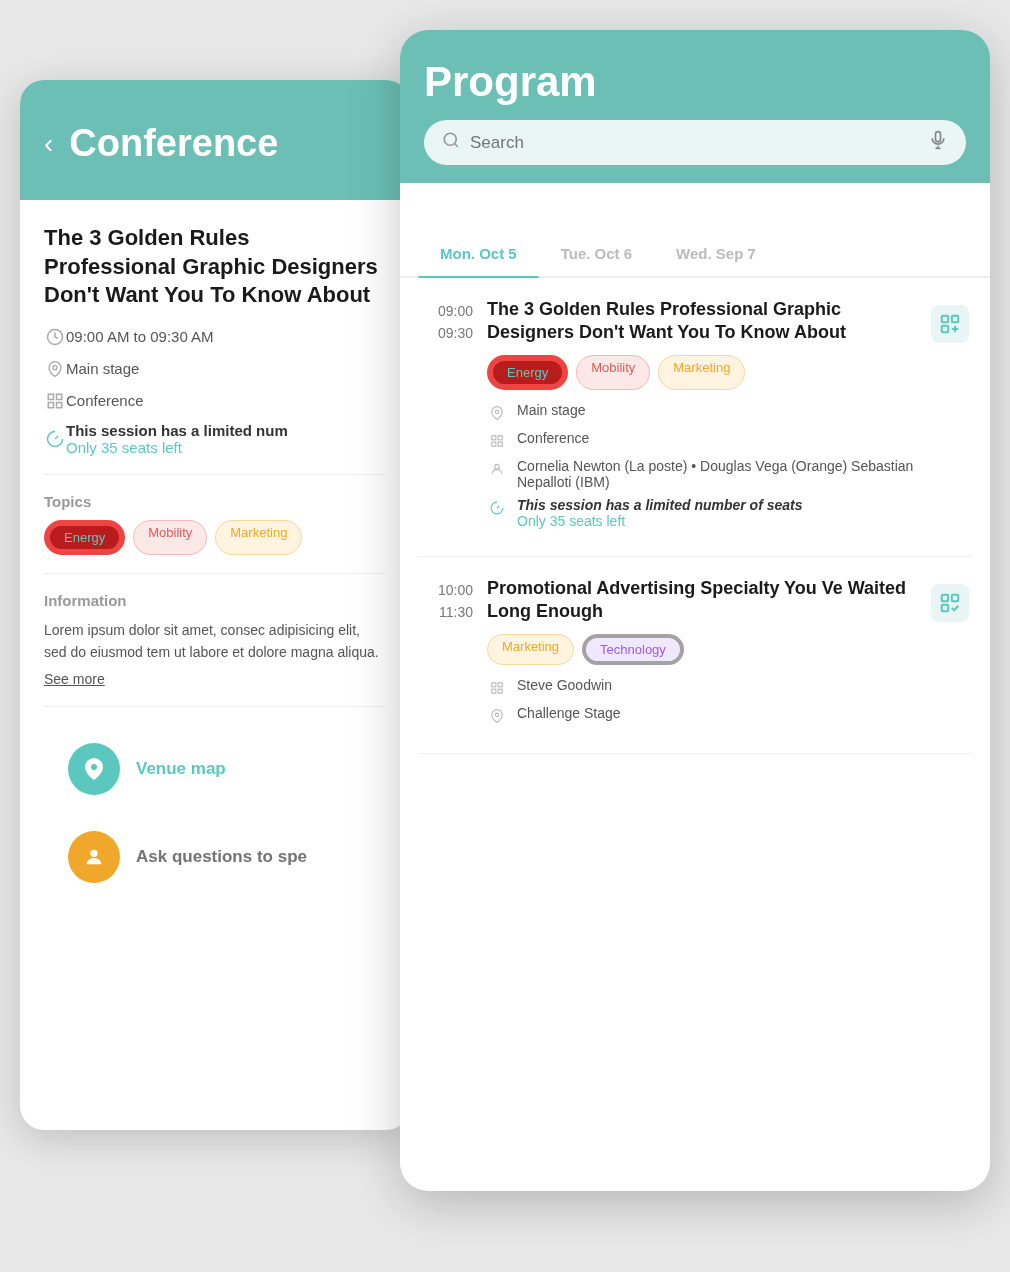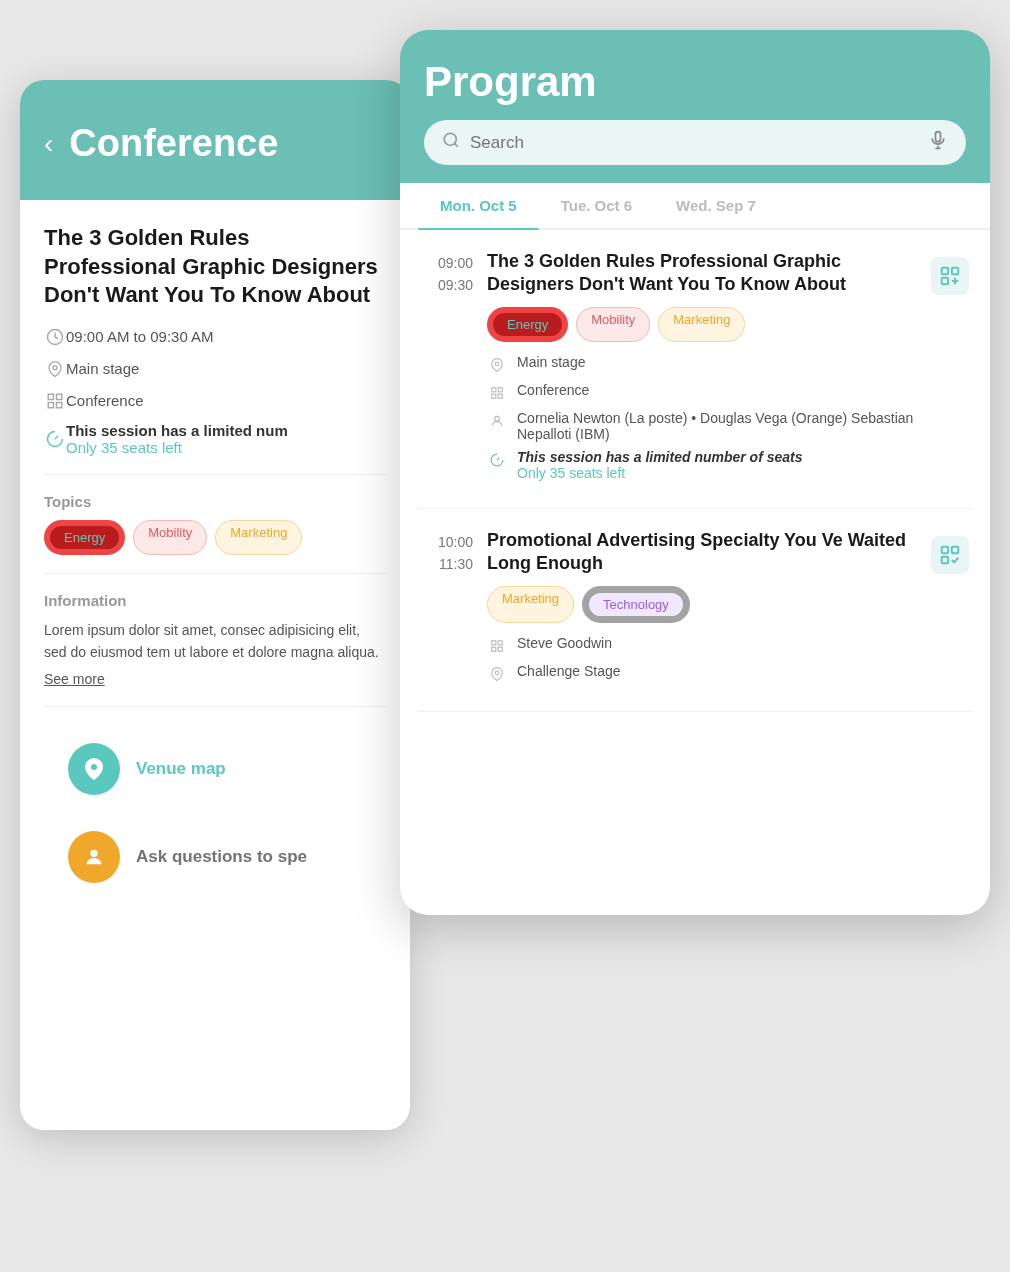--- a/index.html
+++ b/index.html
@@ -106,21 +106,21 @@
     }
     .tag {
       padding: 4px 14px;
       border-radius: 20px;
       font-size: 13px;
       font-weight: 500;
     }
     .tag-energy { background: #b91c1c; color: #5bc8c0; border: 6px solid #ef4444; }
     .tag-mobility { background: #fde8e8; color: #e05c5c; border: 1px solid #f5b8b8; }
     .tag-marketing { background: #fef4e0; color: #f0a82c; border: 1px solid #f5d89a; }
-    .tag-technology { background: #f0e8fc; color: #9b5de5; border: 7px solid #a3a3a3; }
+    .tag-technology { background: #f0e8fc; color: #9b5de5; border: 4px solid #a3a3a3; }
     .info-text {
       font-size: 14px;
       color: #555;
       line-height: 1.6;
       margin-bottom: 6px;
     }
     .see-more {
       color: #555;
       font-size: 14px;
       text-decoration: underline;
@@ -151,21 +151,21 @@
     .action-label-orange {
       color: #737373;
     }
 
     
     .front-card {
       position: absolute;
       right: 20px;
       top: 30px;
       width: 590px;
-      height: 885px;
+      height: 1161px;
       background: #fff;
       border-radius: 28px;
       box-shadow: 0 12px 50px rgba(0,0,0,0.22);
       overflow: hidden;
       z-index: 2;
     }
     .front-header {
       background: #6bbfb5;
       padding: 28px 24px 18px 24px;
     }
@@ -202,20 +202,21 @@
       gap: 0;
     }
     .tab {
       padding: 14px 22px;
       font-size: 15px;
       font-weight: 600;
       color: #bbb;
       cursor: pointer;
       position: relative;
       white-space: nowrap;
+      margin-top: 48px;
     }
     .tab.active {
       color: #5bc8c0;
     }
     .tab.active::after {
       content: '';
       position: absolute;
       bottom: -2px;
       left: 0; right: 0;
       height: 2.5px;

